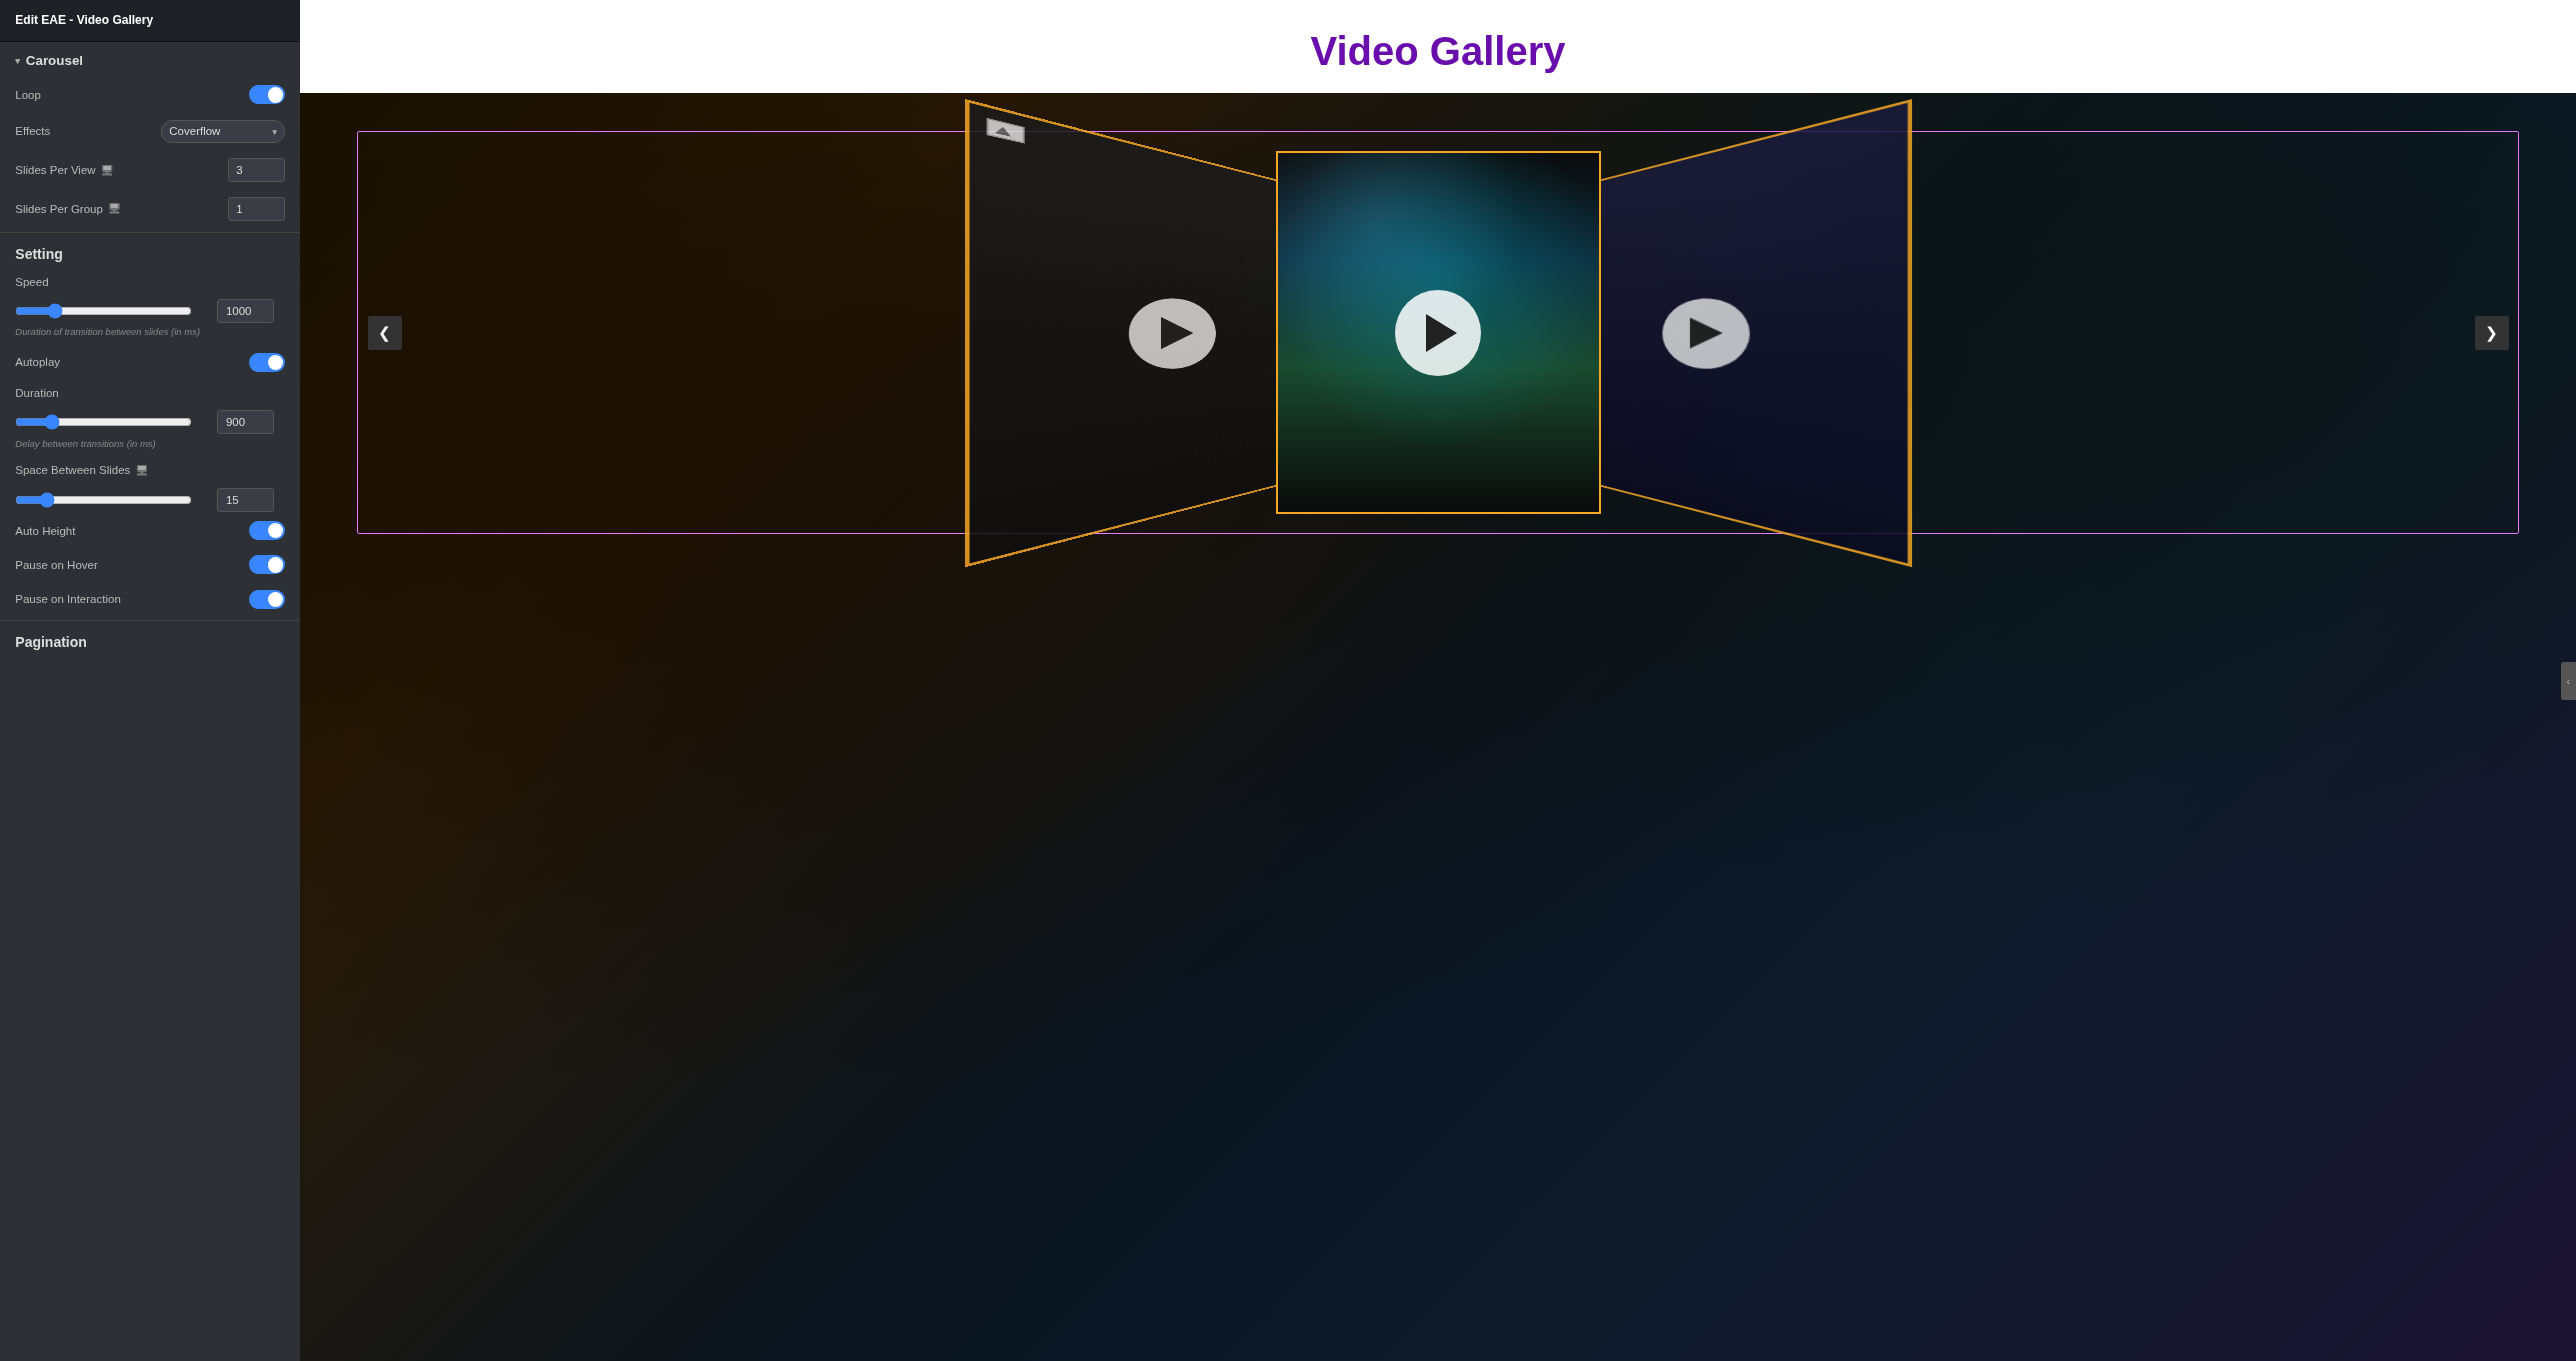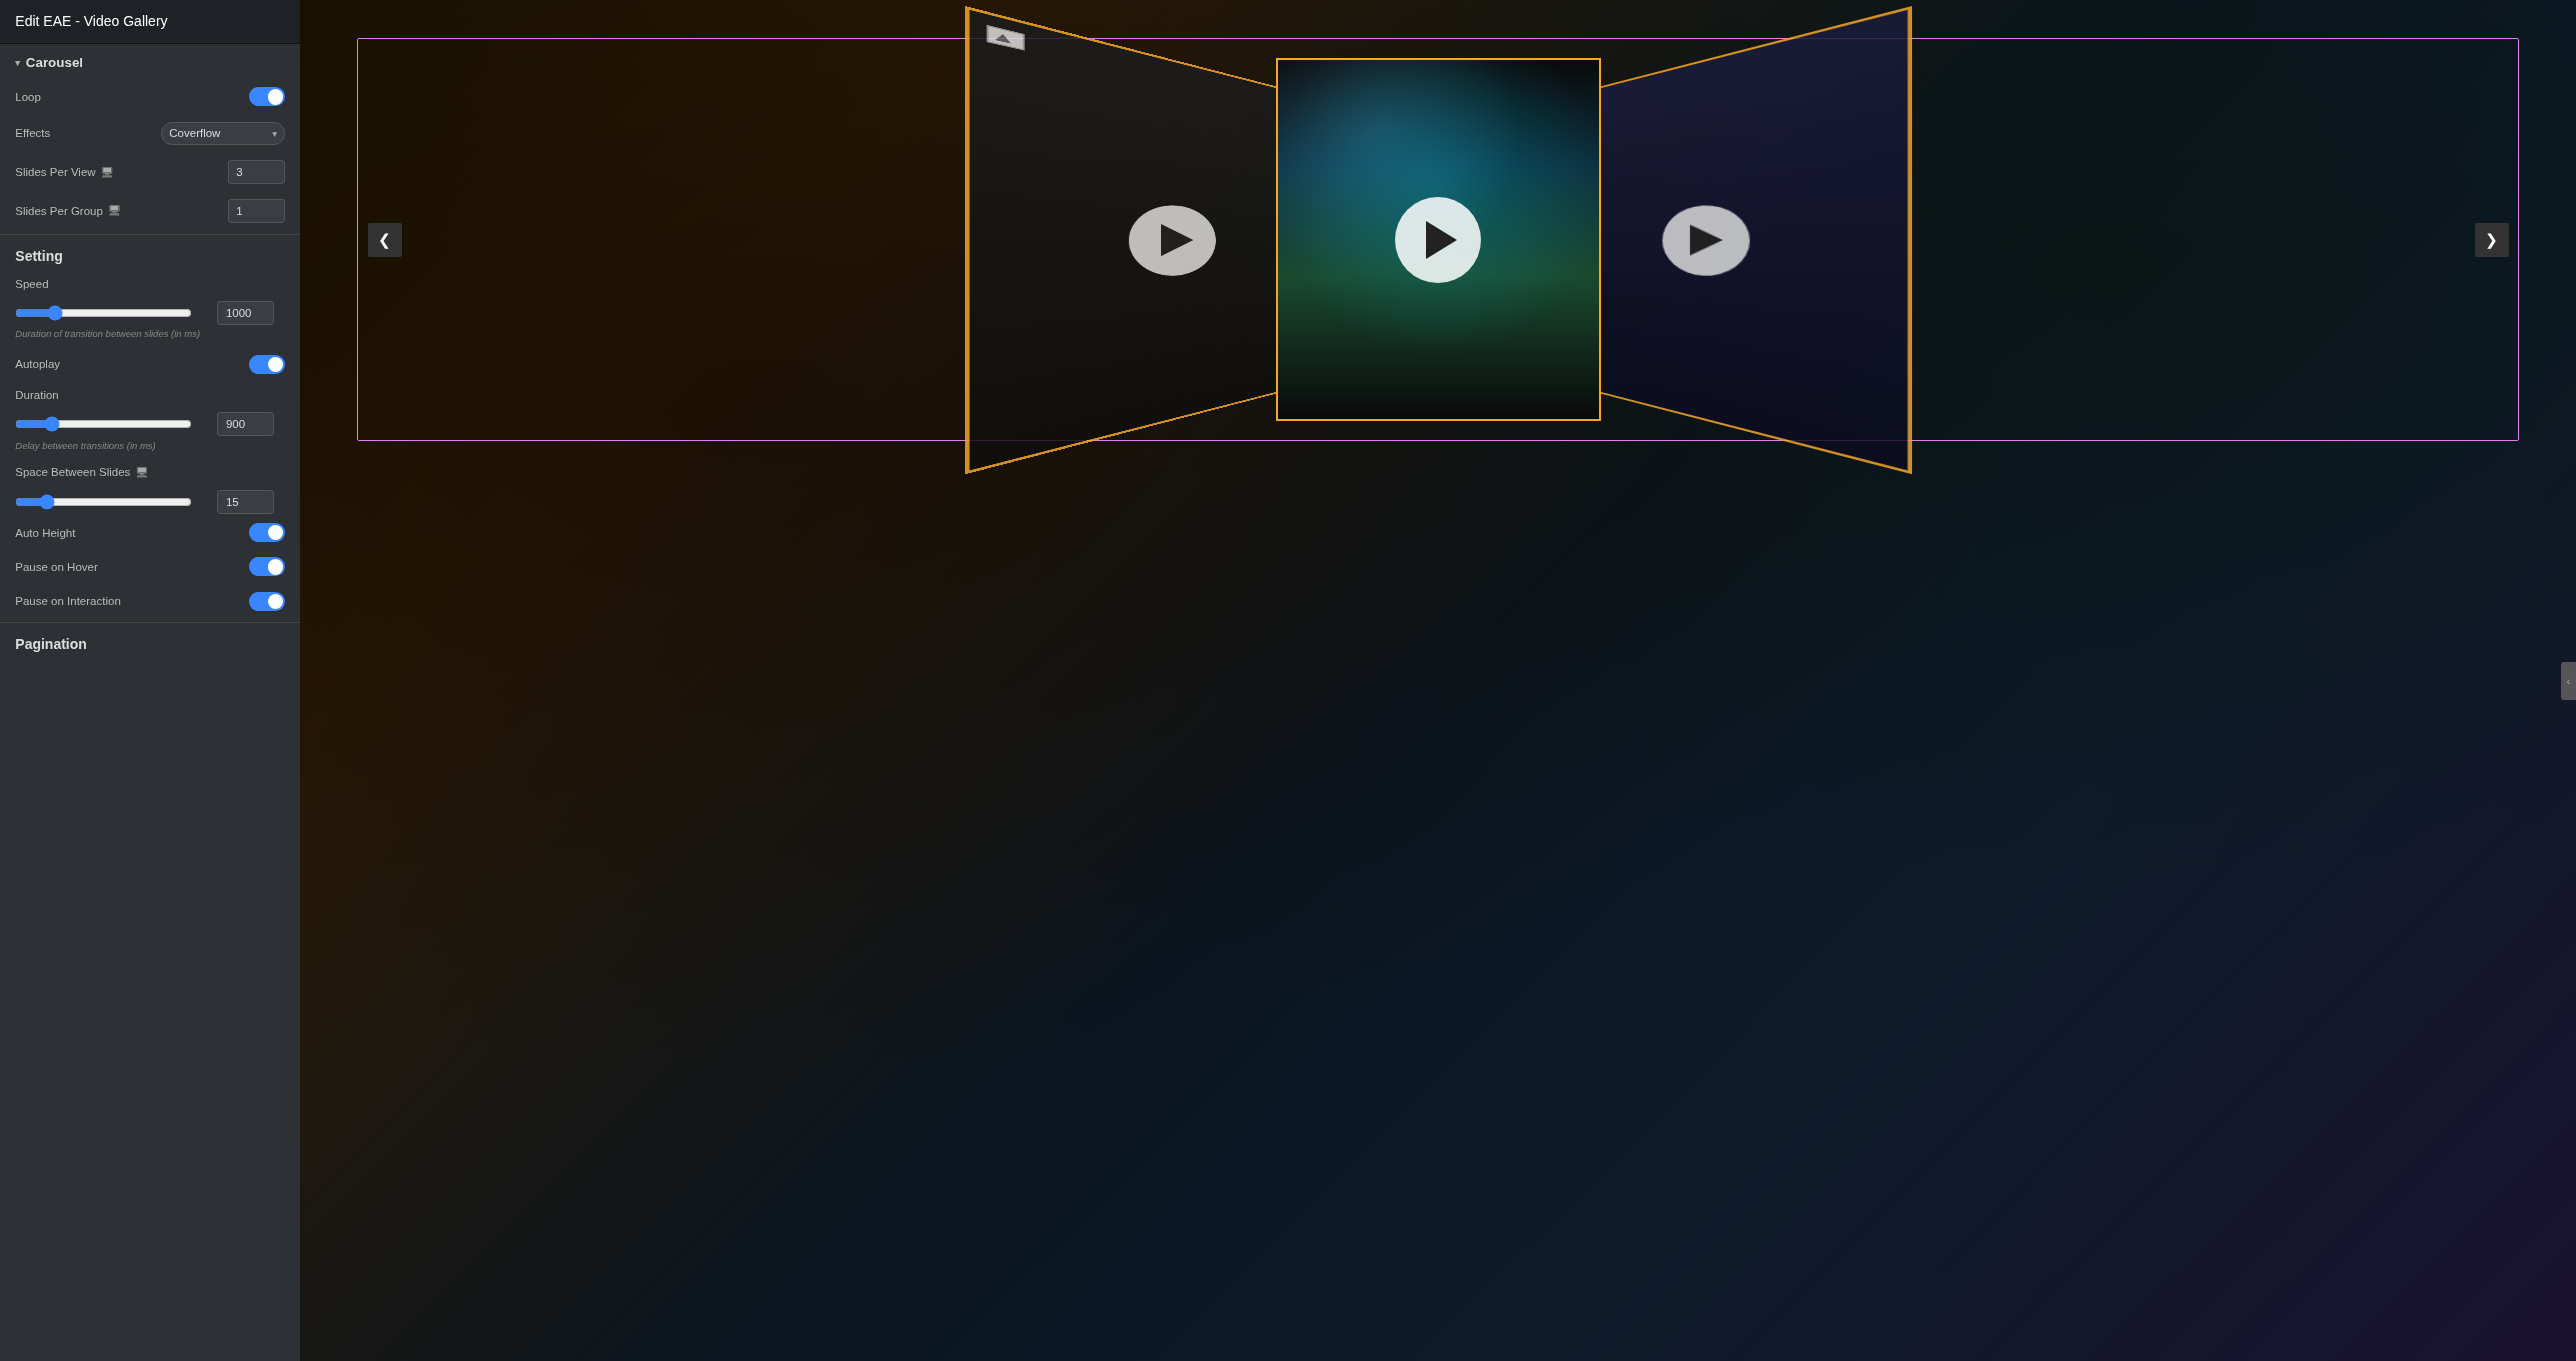--- a/index.html
+++ b/index.html
@@ -15,22 +15,22 @@
       flex-direction: column;
       height: 100%;
       overflow-y: auto;
       font-size: 12.4px;
     }
 
     #sidebar-header {
       background: #1e2227;
       padding: 13.4px 15.3px;
       color: #fff;
-      font-weight: 400;
-      font-size: 14px;
+      font-weight: 700;
+      font-size: 12px;
       border-bottom: 1px solid #111;
     }
 
     .section-title {
       display: flex;
       align-items: center;
       gap: 5.7px;
       padding: 11.5px 15.3px 9.5px;
       font-weight: 700;
       font-size: 13.4px;
@@ -546,20 +546,23 @@
   <div class="subsection-title">
     <span>Pagination</span>
   </div>
 
 </div>
 
 <div id="resize-handle">‹</div>
 
 <div id="main">
 
+  <div id="gallery-title-area">
+    <h1 id="gallery-title">Video Gallery</h1>
+  </div>
 
   <div id="gallery-area">
     <div class="bg-overlay"></div>
     <div class="trees-overlay"></div>
 
     <div id="carousel-container">
 
       <div class="nav-arrow nav-arrow-left">❮</div>
 
       <div class="slides-wrapper">

